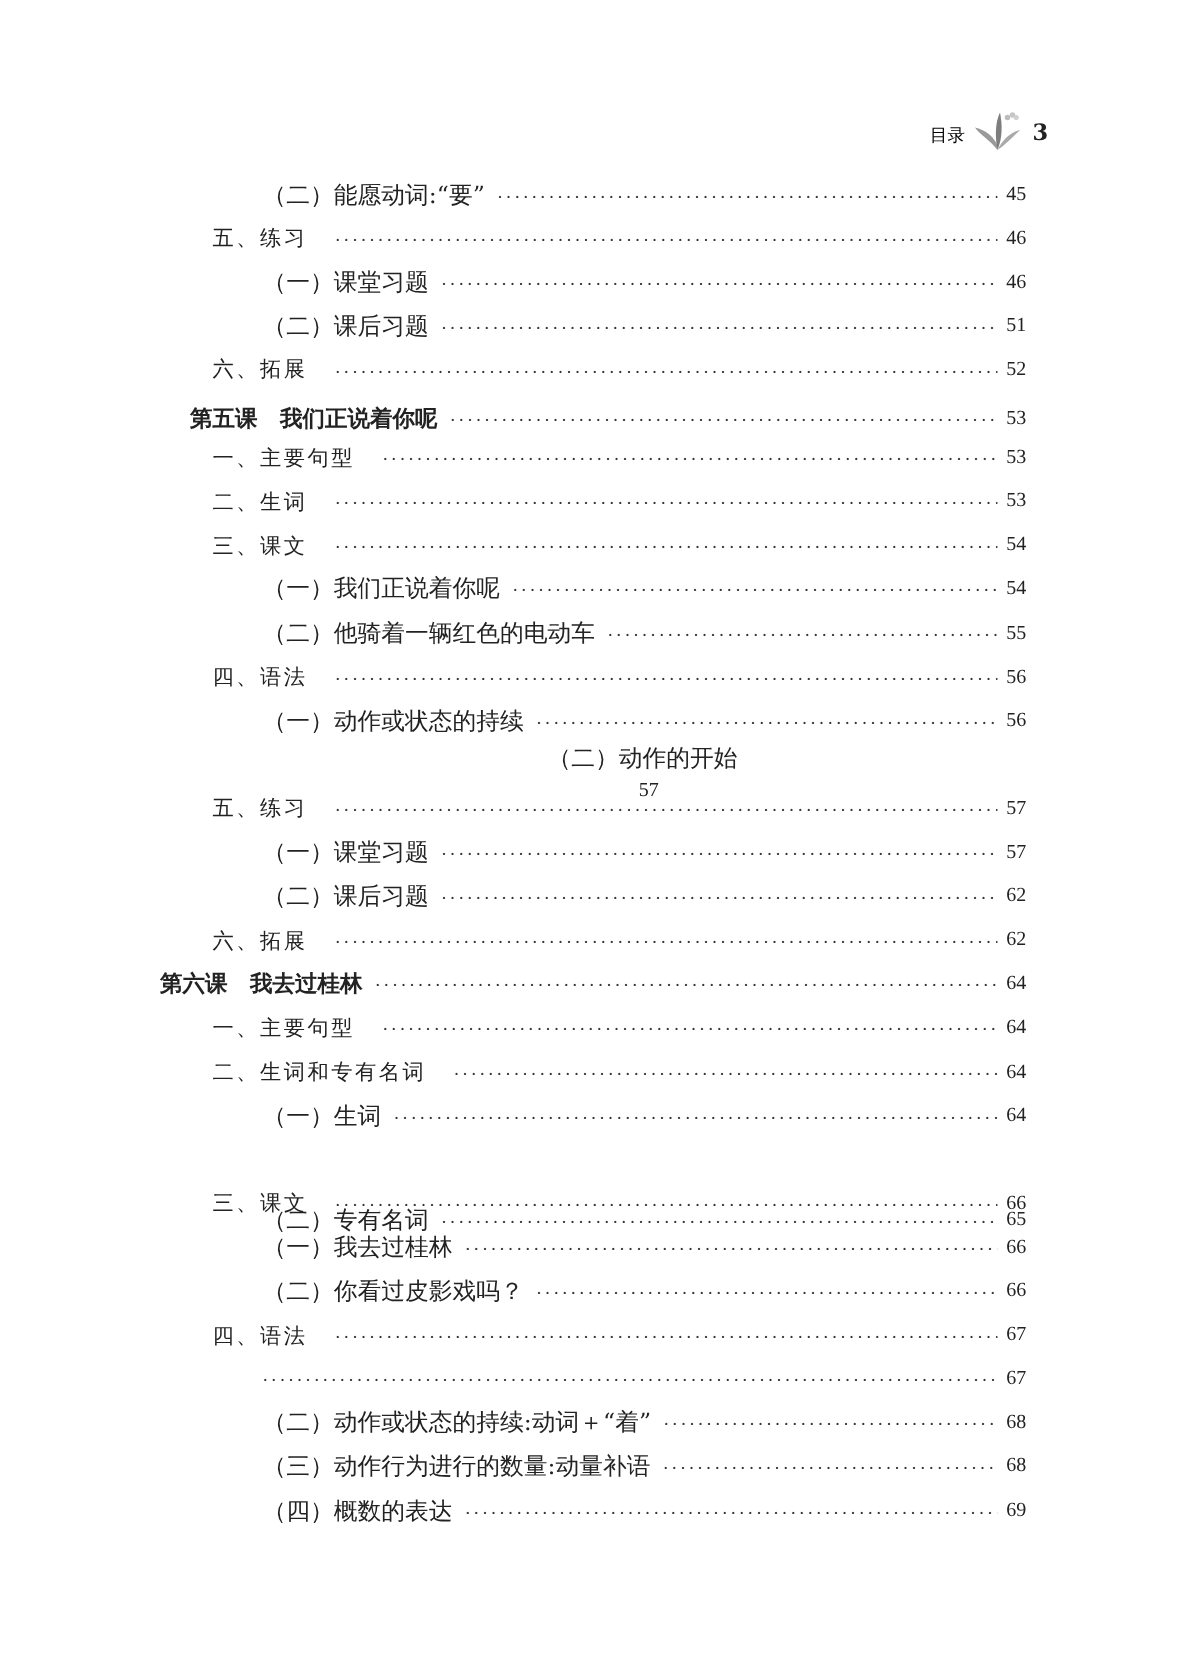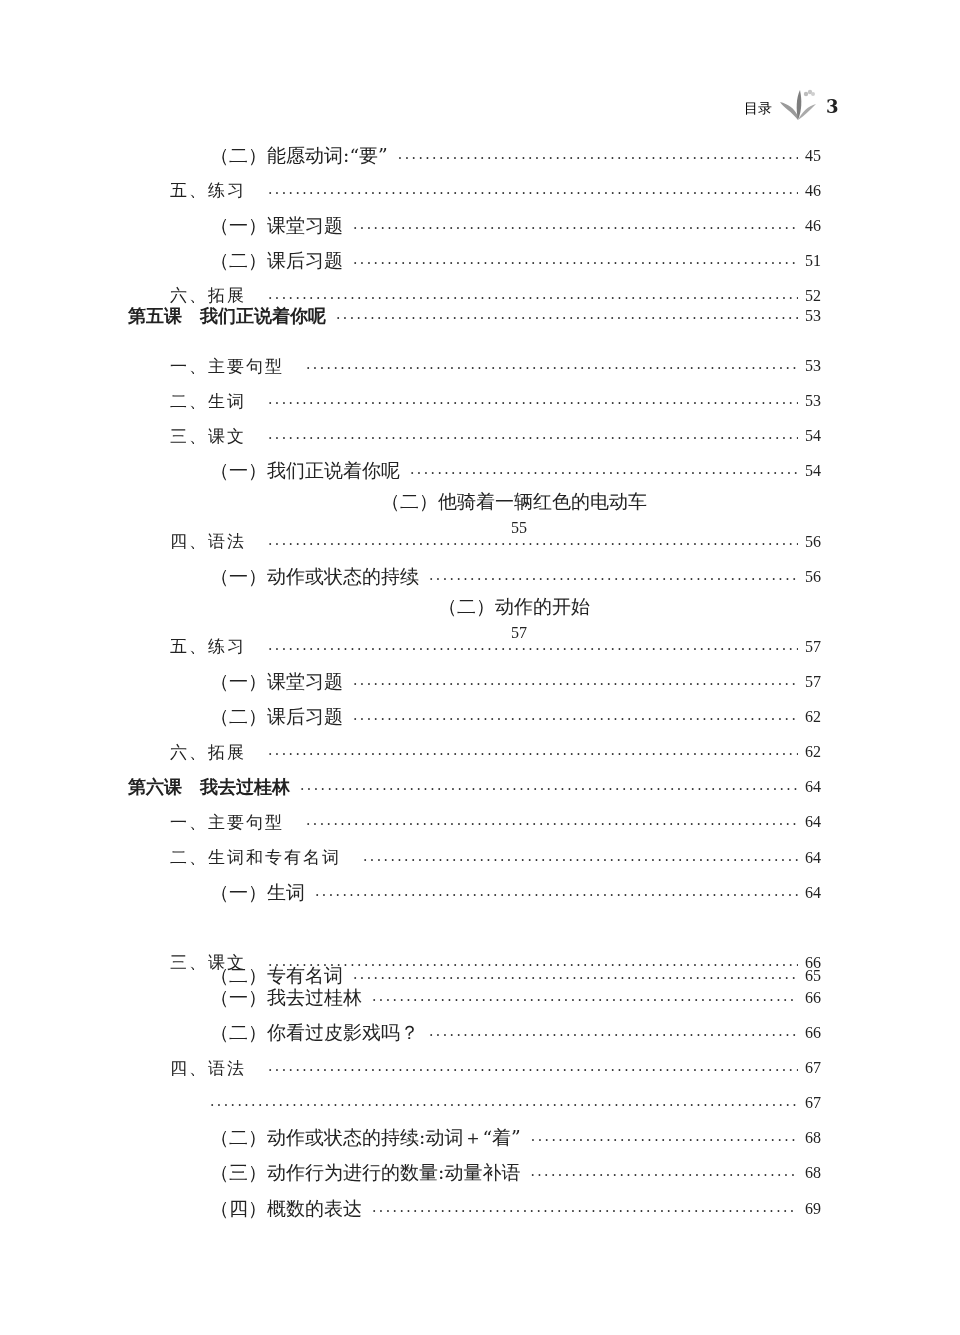--- a/index.html
+++ b/index.html
@@ -59,21 +59,21 @@
     <div class="row lvl2" style="top: 105.3px;">
       <span class="title">（二）课后习题</span>
       <span class="dots">························································································································</span>
       <span class="page">51</span>
     </div>
     <div class="row lvl1" style="top: 140.4px;">
       <span class="title">六、拓展</span>
       <span class="dots">························································································································</span>
       <span class="page">52</span>
     </div>
-    <div class="row lvl0" style="top: 160px;">
+    <div class="row lvl0" style="top: 179px; margin-left: 24px;">
       <span class="title">第五课　我们正说着你呢</span>
       <span class="dots">························································································································</span>
       <span class="page">53</span>
     </div>
     <div class="row lvl1" style="top: 210.6px;">
       <span class="title">一、主要句型</span>
       <span class="dots">························································································································</span>
       <span class="page">53</span>
     </div>
     <div class="row lvl1" style="top: 245.7px;">
@@ -84,21 +84,21 @@
     <div class="row lvl1" style="top: 280.8px;">
       <span class="title">三、课文</span>
       <span class="dots">························································································································</span>
       <span class="page">54</span>
     </div>
     <div class="row lvl2" style="top: 315.9px;">
       <span class="title">（一）我们正说着你呢</span>
       <span class="dots">························································································································</span>
       <span class="page">54</span>
     </div>
-    <div class="row lvl2" style="top: 351px; flex-direction: column;">
+    <div class="row lvl2" style="top: 351px;">
       <span class="title">（二）他骑着一辆红色的电动车</span>
       <span class="dots">························································································································</span>
       <span class="page">55</span>
     </div>
     <div class="row lvl1" style="top: 386.1px;">
       <span class="title">四、语法</span>
       <span class="dots">························································································································</span>
       <span class="page">56</span>
     </div>
     <div class="row lvl2" style="top: 421.2px;">

